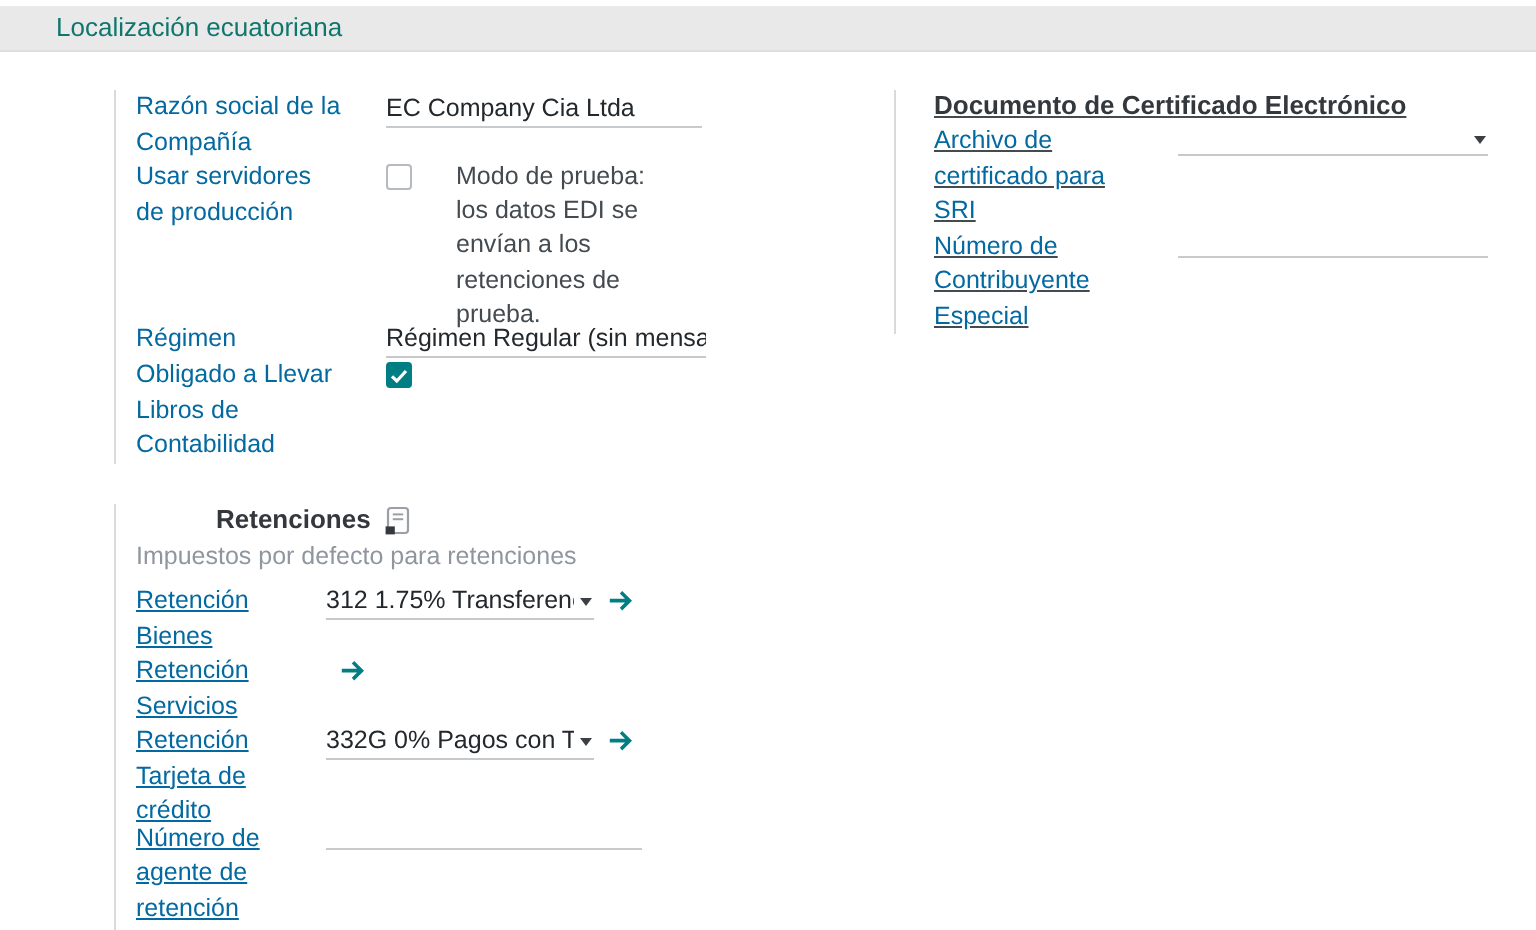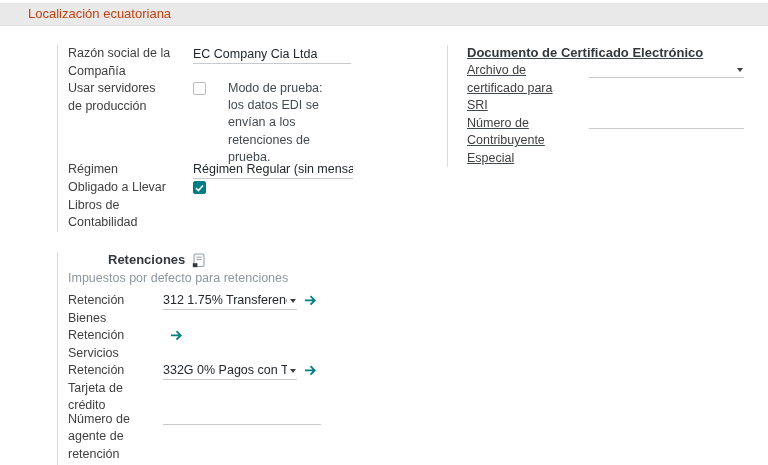--- a/index.html
+++ b/index.html
@@ -19,21 +19,21 @@
     top: 3px; left: 0;
     width: 768px; height: 23px;
     background: #e9e9e9;
     border-bottom: 1px solid #dedede;
   }
   .topbar .topbar-title {
     display: block;
     padding-left: 28px;
     line-height: 22px;
     font-size: 13px;
-    color: #c2410c;
+    color: #0f766e;
   }
 
   
   .setting-box {
     position: absolute;
     border-left: 1px solid #d8dadd;
   }
   #box-invoicing   { left: 57px; top: 45px;  width: 310px; padding-left: 10px; }
   #box-withholding { left: 57px; top: 252px; width: 330px; padding-left: 10px; height: 213px; }
   #box-certificate { left: 447px; top: 45px; width: 300px; padding-left: 19px; text-decoration: underline; }
@@ -52,24 +52,24 @@
     line-height: 17px;
     margin-bottom: 5px;
     white-space: nowrap;
   }
 
   .row { display: flex; align-items: flex-start; }
   .lbl {
     flex: none;
     line-height: 17.5px;
     white-space: pre-line;
-    color: #404040;
+    color: #0369a1;
   }
   #box-invoicing .lbl   { width: 125px; }
-  #box-withholding .lbl { width: 95px; }
+  #box-withholding .lbl { width: 95px; text-decoration: underline; }
   #box-certificate .lbl { width: 122px; }
   .ctrl { flex: 1; min-width: 0; display: flex; align-items: flex-start; }
 
   
   .underline-input {
     border-bottom: 1px solid #c8cbce;
     height: 19px;
     line-height: 18px;
     color: #23282d;
     white-space: nowrap;

